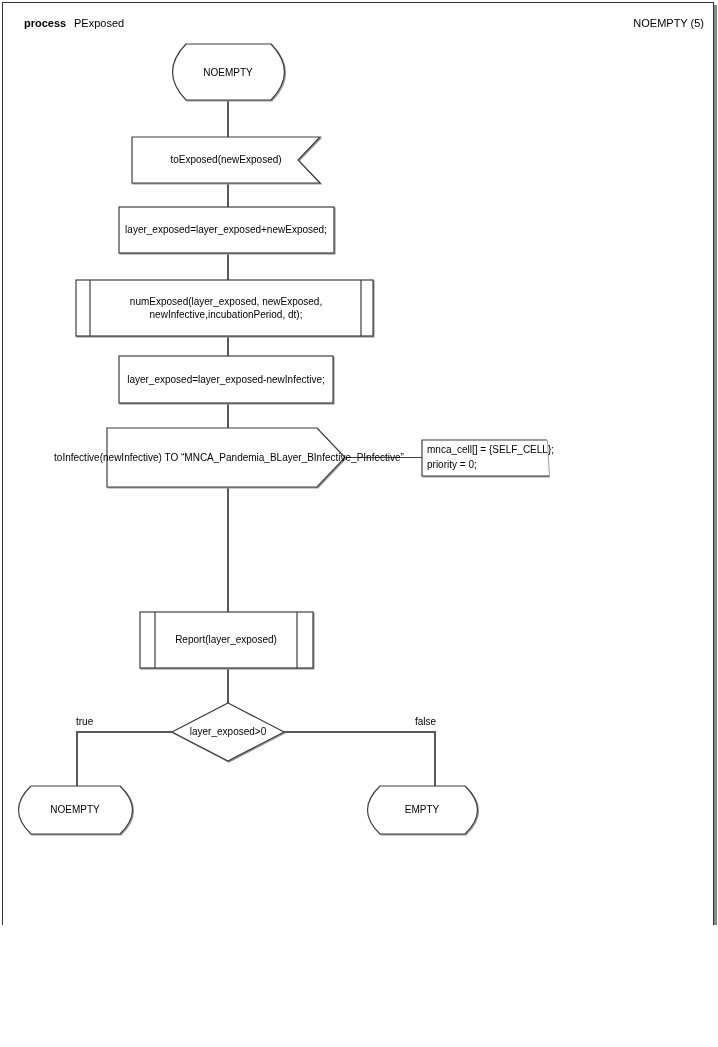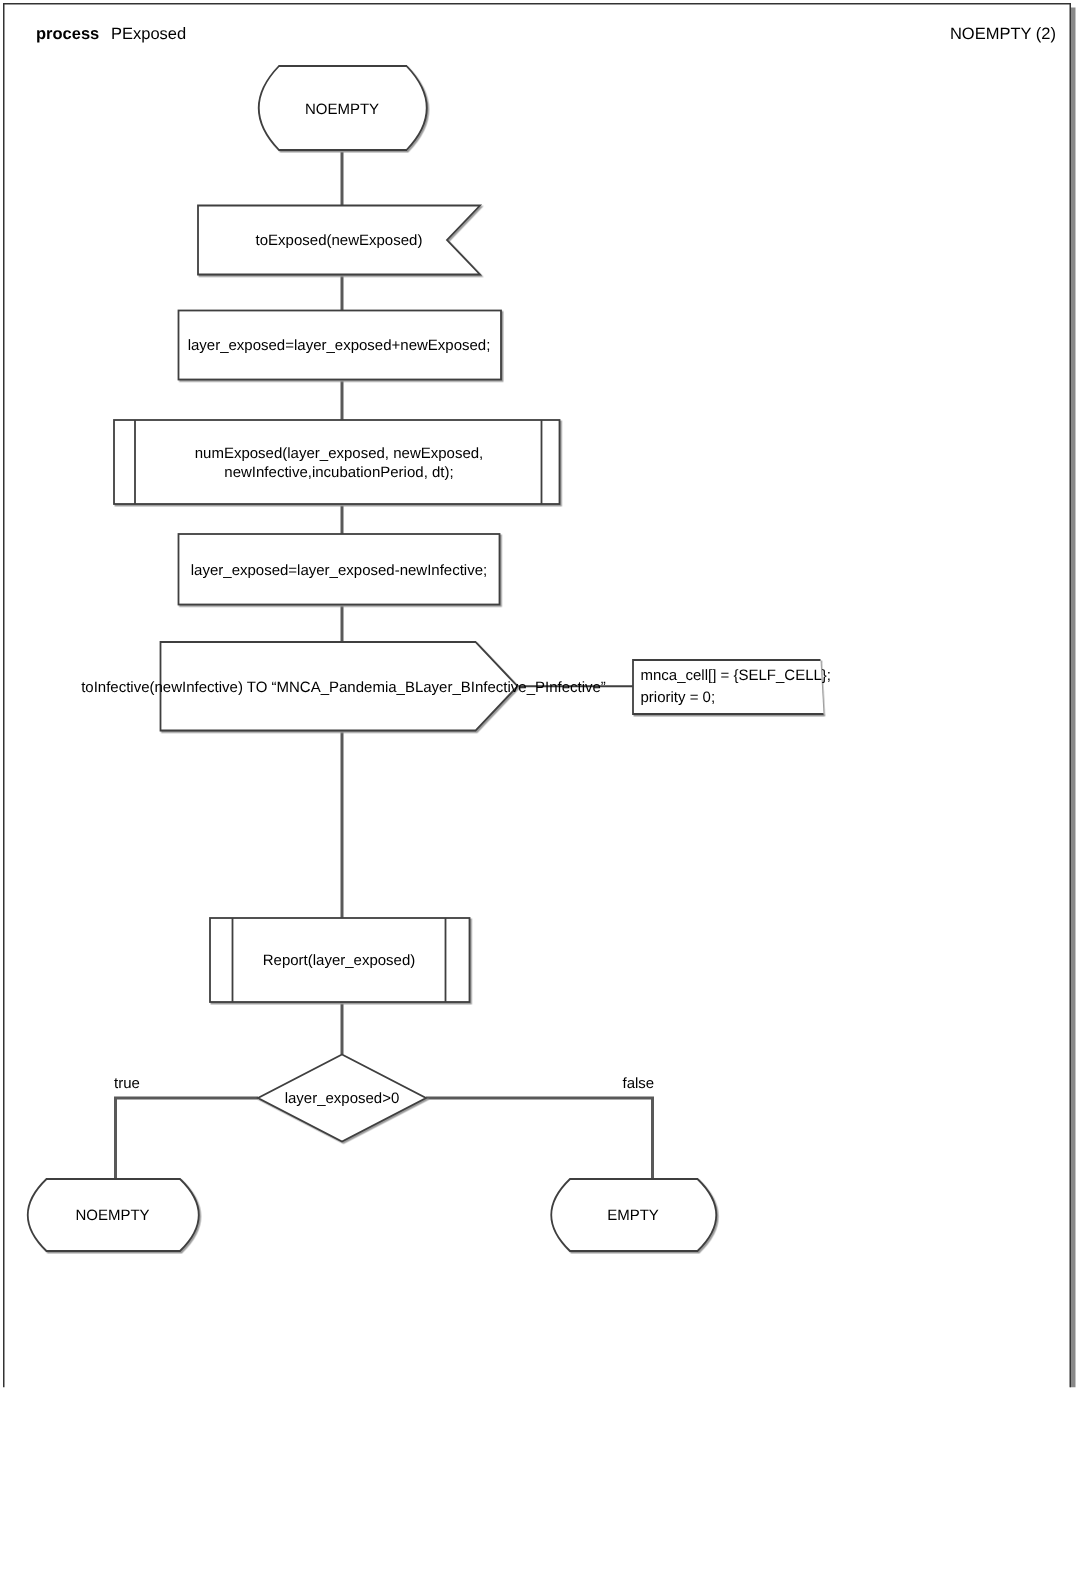--- a/index.html
+++ b/index.html
@@ -19,21 +19,21 @@
   .ts{text-anchor:start;}
 </style>
 </head>
 <body>
 
 <div class="canvas">
   <div class="page"></div>
 
   <div class="hdr bold" style="left:24px;">process</div>
   <div class="hdr" style="left:74px;">PExposed</div>
-  <div class="hdr right">NOEMPTY (2)</div>
+  <div class="hdr right">NOEMPTY (5)</div>
 
   <svg class="layer" width="718" height="1047" viewBox="0 0 718 1047">
 
     <g>
       <line class="conn" x1="228" y1="100" x2="228" y2="137"></line>
       <line class="conn" x1="228" y1="183" x2="228" y2="207"></line>
       <line class="conn" x1="228" y1="253" x2="228" y2="280"></line>
       <line class="conn" x1="228" y1="336" x2="228" y2="356"></line>
       <line class="conn" x1="228" y1="403" x2="228" y2="428"></line>
       <line class="conn" x1="228" y1="487" x2="228" y2="612"></line>

